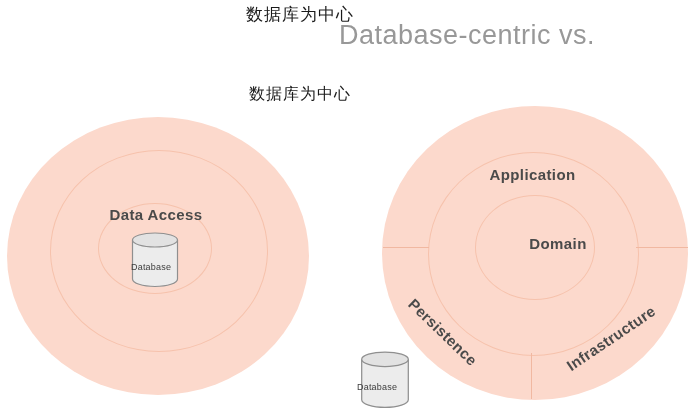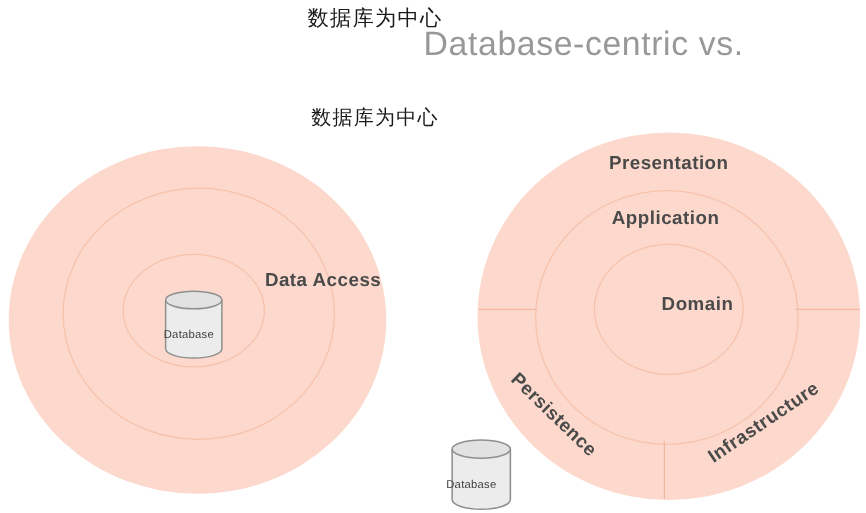--- a/index.html
+++ b/index.html
@@ -30,21 +30,21 @@
   .r-outer{left:382px;top:106px;width:306px;height:294px;}
   .r-middle{left:428px;top:152px;width:209px;height:202px;}
   .r-inner{left:475px;top:195px;width:118px;height:103px;}
   
   .ring-label{
     position:absolute;text-align:center;color:#4a4a4a;
     font-size:15px;font-weight:bold;letter-spacing:0.4px;white-space:nowrap;
   }
   .lbl-ui{left:7px;width:302px;top:121px;}
   .lbl-bl{left:7px;width:302px;top:166px;}
-  .lbl-da{left:7px;width:298px;top:216px;text-align:right;}
+  .lbl-da{left:7px;width:298px;top:206px;}
   .lbl-pres{left:382px;width:306px;top:122px;}
   .lbl-app{left:428px;width:209px;top:166px;}
   .lbl-dom{left:499px;width:118px;top:235px;}
   .lbl-pers{left:443px;top:332px;width:0;height:0;}
   .lbl-pers span{display:inline-block;transform:translate(-50%,-50%) rotate(44deg);}
   .lbl-infra{left:611px;top:338px;width:0;height:0;}
   .lbl-infra span{display:inline-block;transform:translate(-50%,-50%) rotate(-34deg);}
   .lbl-pers,.lbl-infra{text-align:left;}
   
   .divider{position:absolute;background:#f1b8a1;}
@@ -87,21 +87,20 @@
   </div>
 
   <div class="ellipse fill r-outer"></div>
   <div class="ellipse ring r-middle"></div>
   <div class="ellipse ring r-inner"></div>
 
   <div class="divider div-left"></div>
   <div class="divider div-right"></div>
   <div class="divider div-bottom"></div>
 
-  <div class="ring-label lbl-pres">Presentation</div>
   <div class="ring-label lbl-app">Application</div>
   <div class="ring-label lbl-dom">Domain</div>
 
   <div class="ring-label lbl-pers">
     <span>Persistence</span>
   </div>
   <div class="ring-label lbl-infra">
     <span>Infrastructure</span>
   </div>
 

